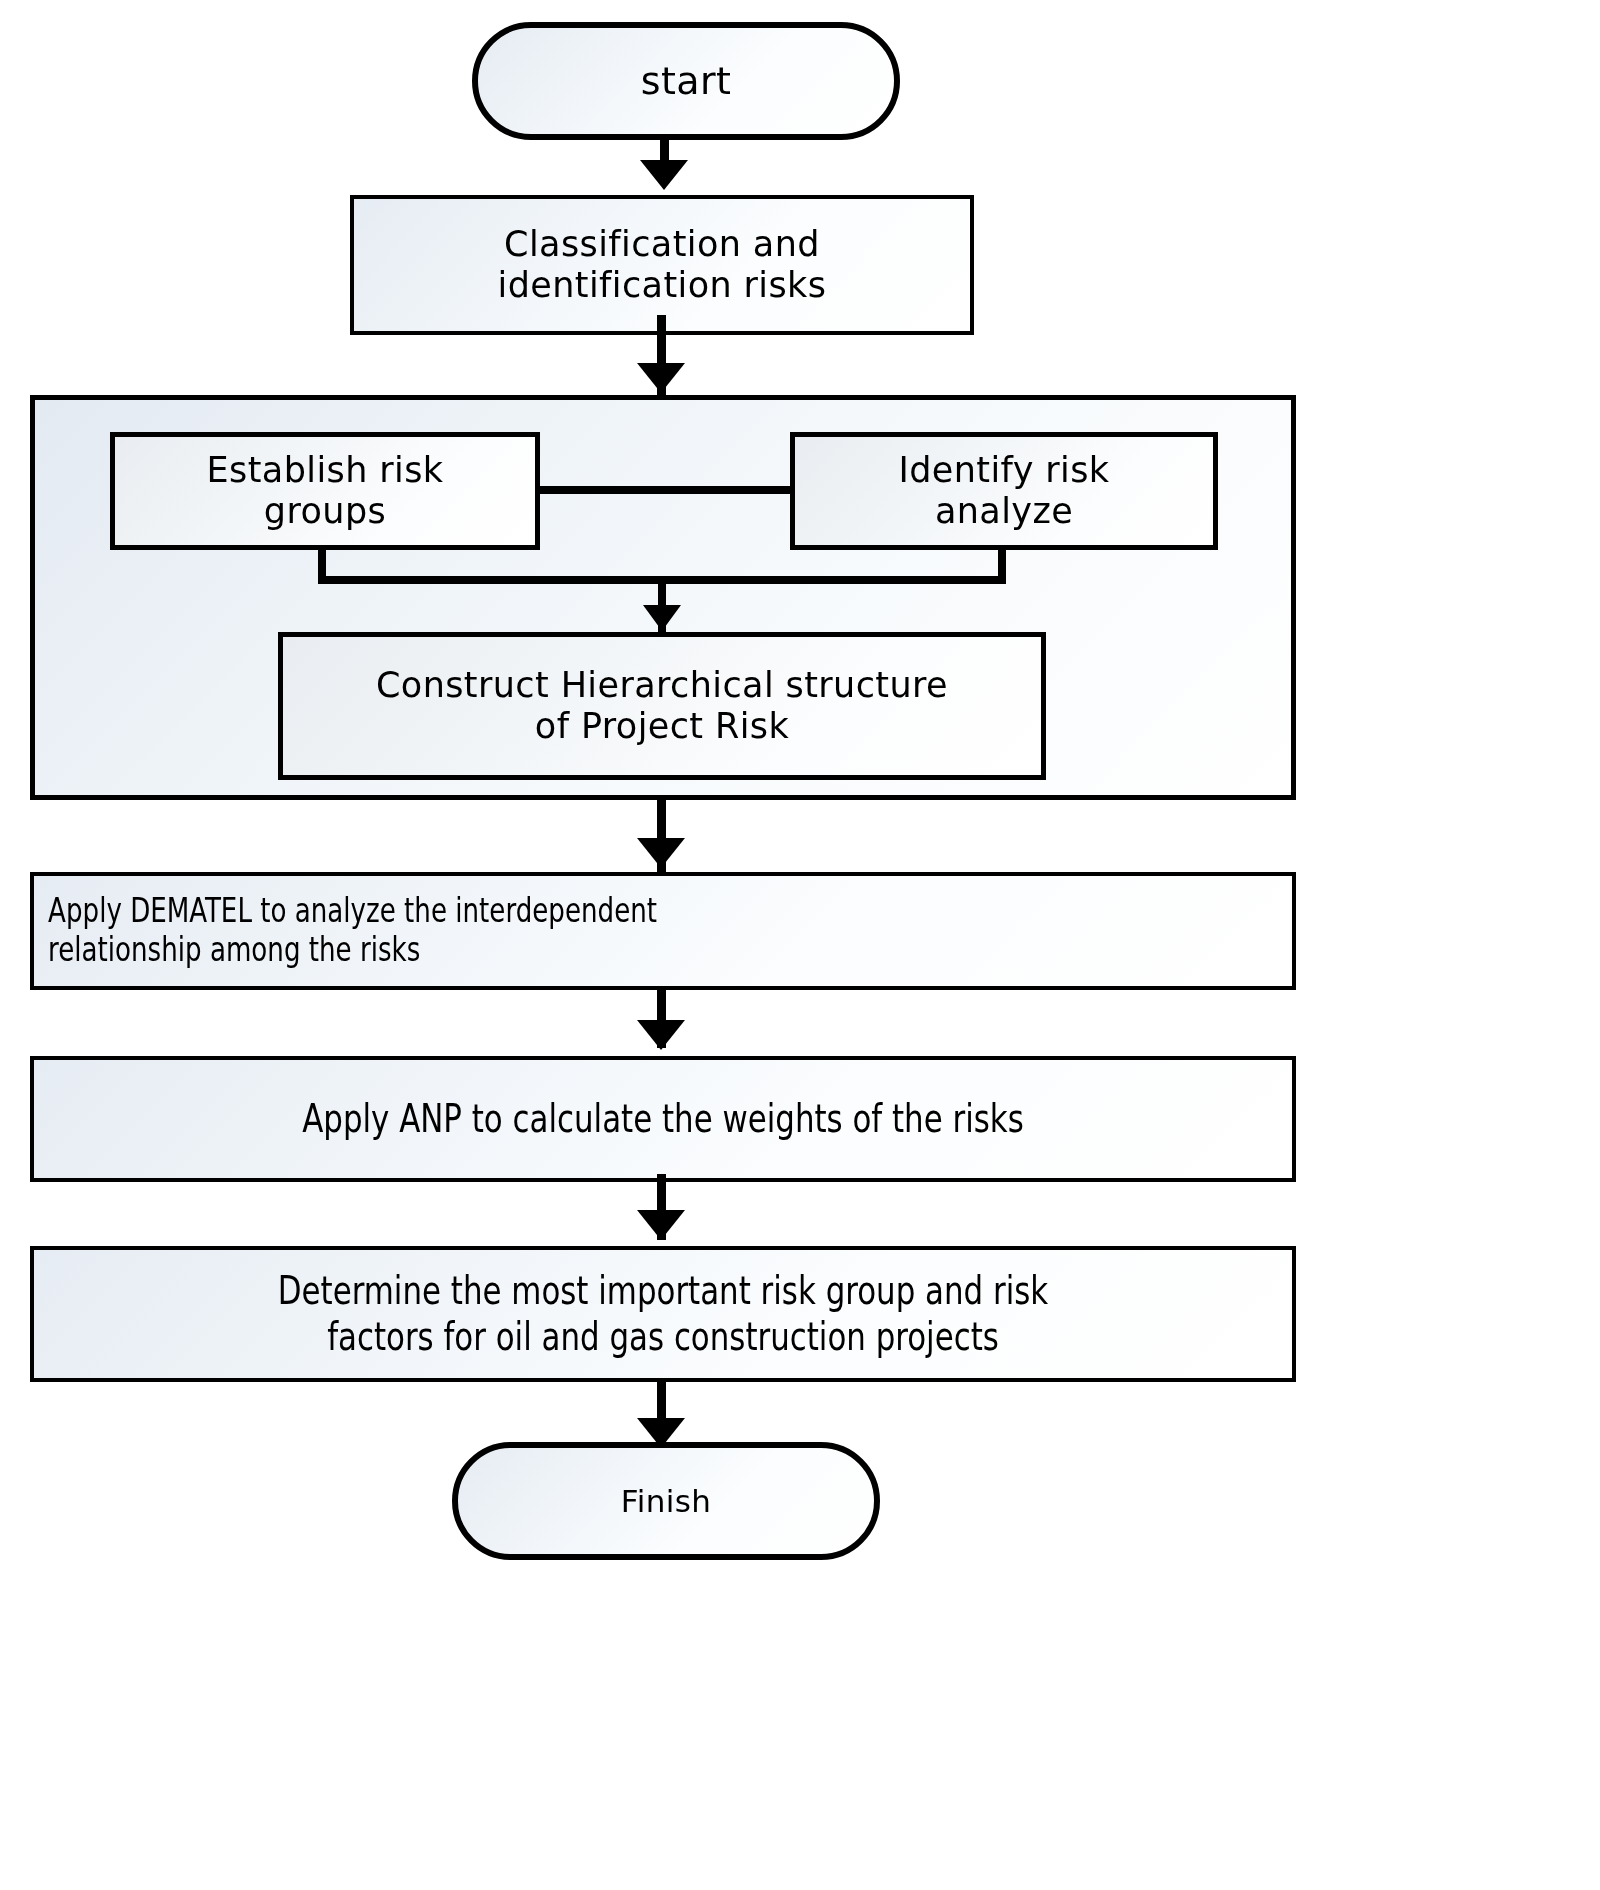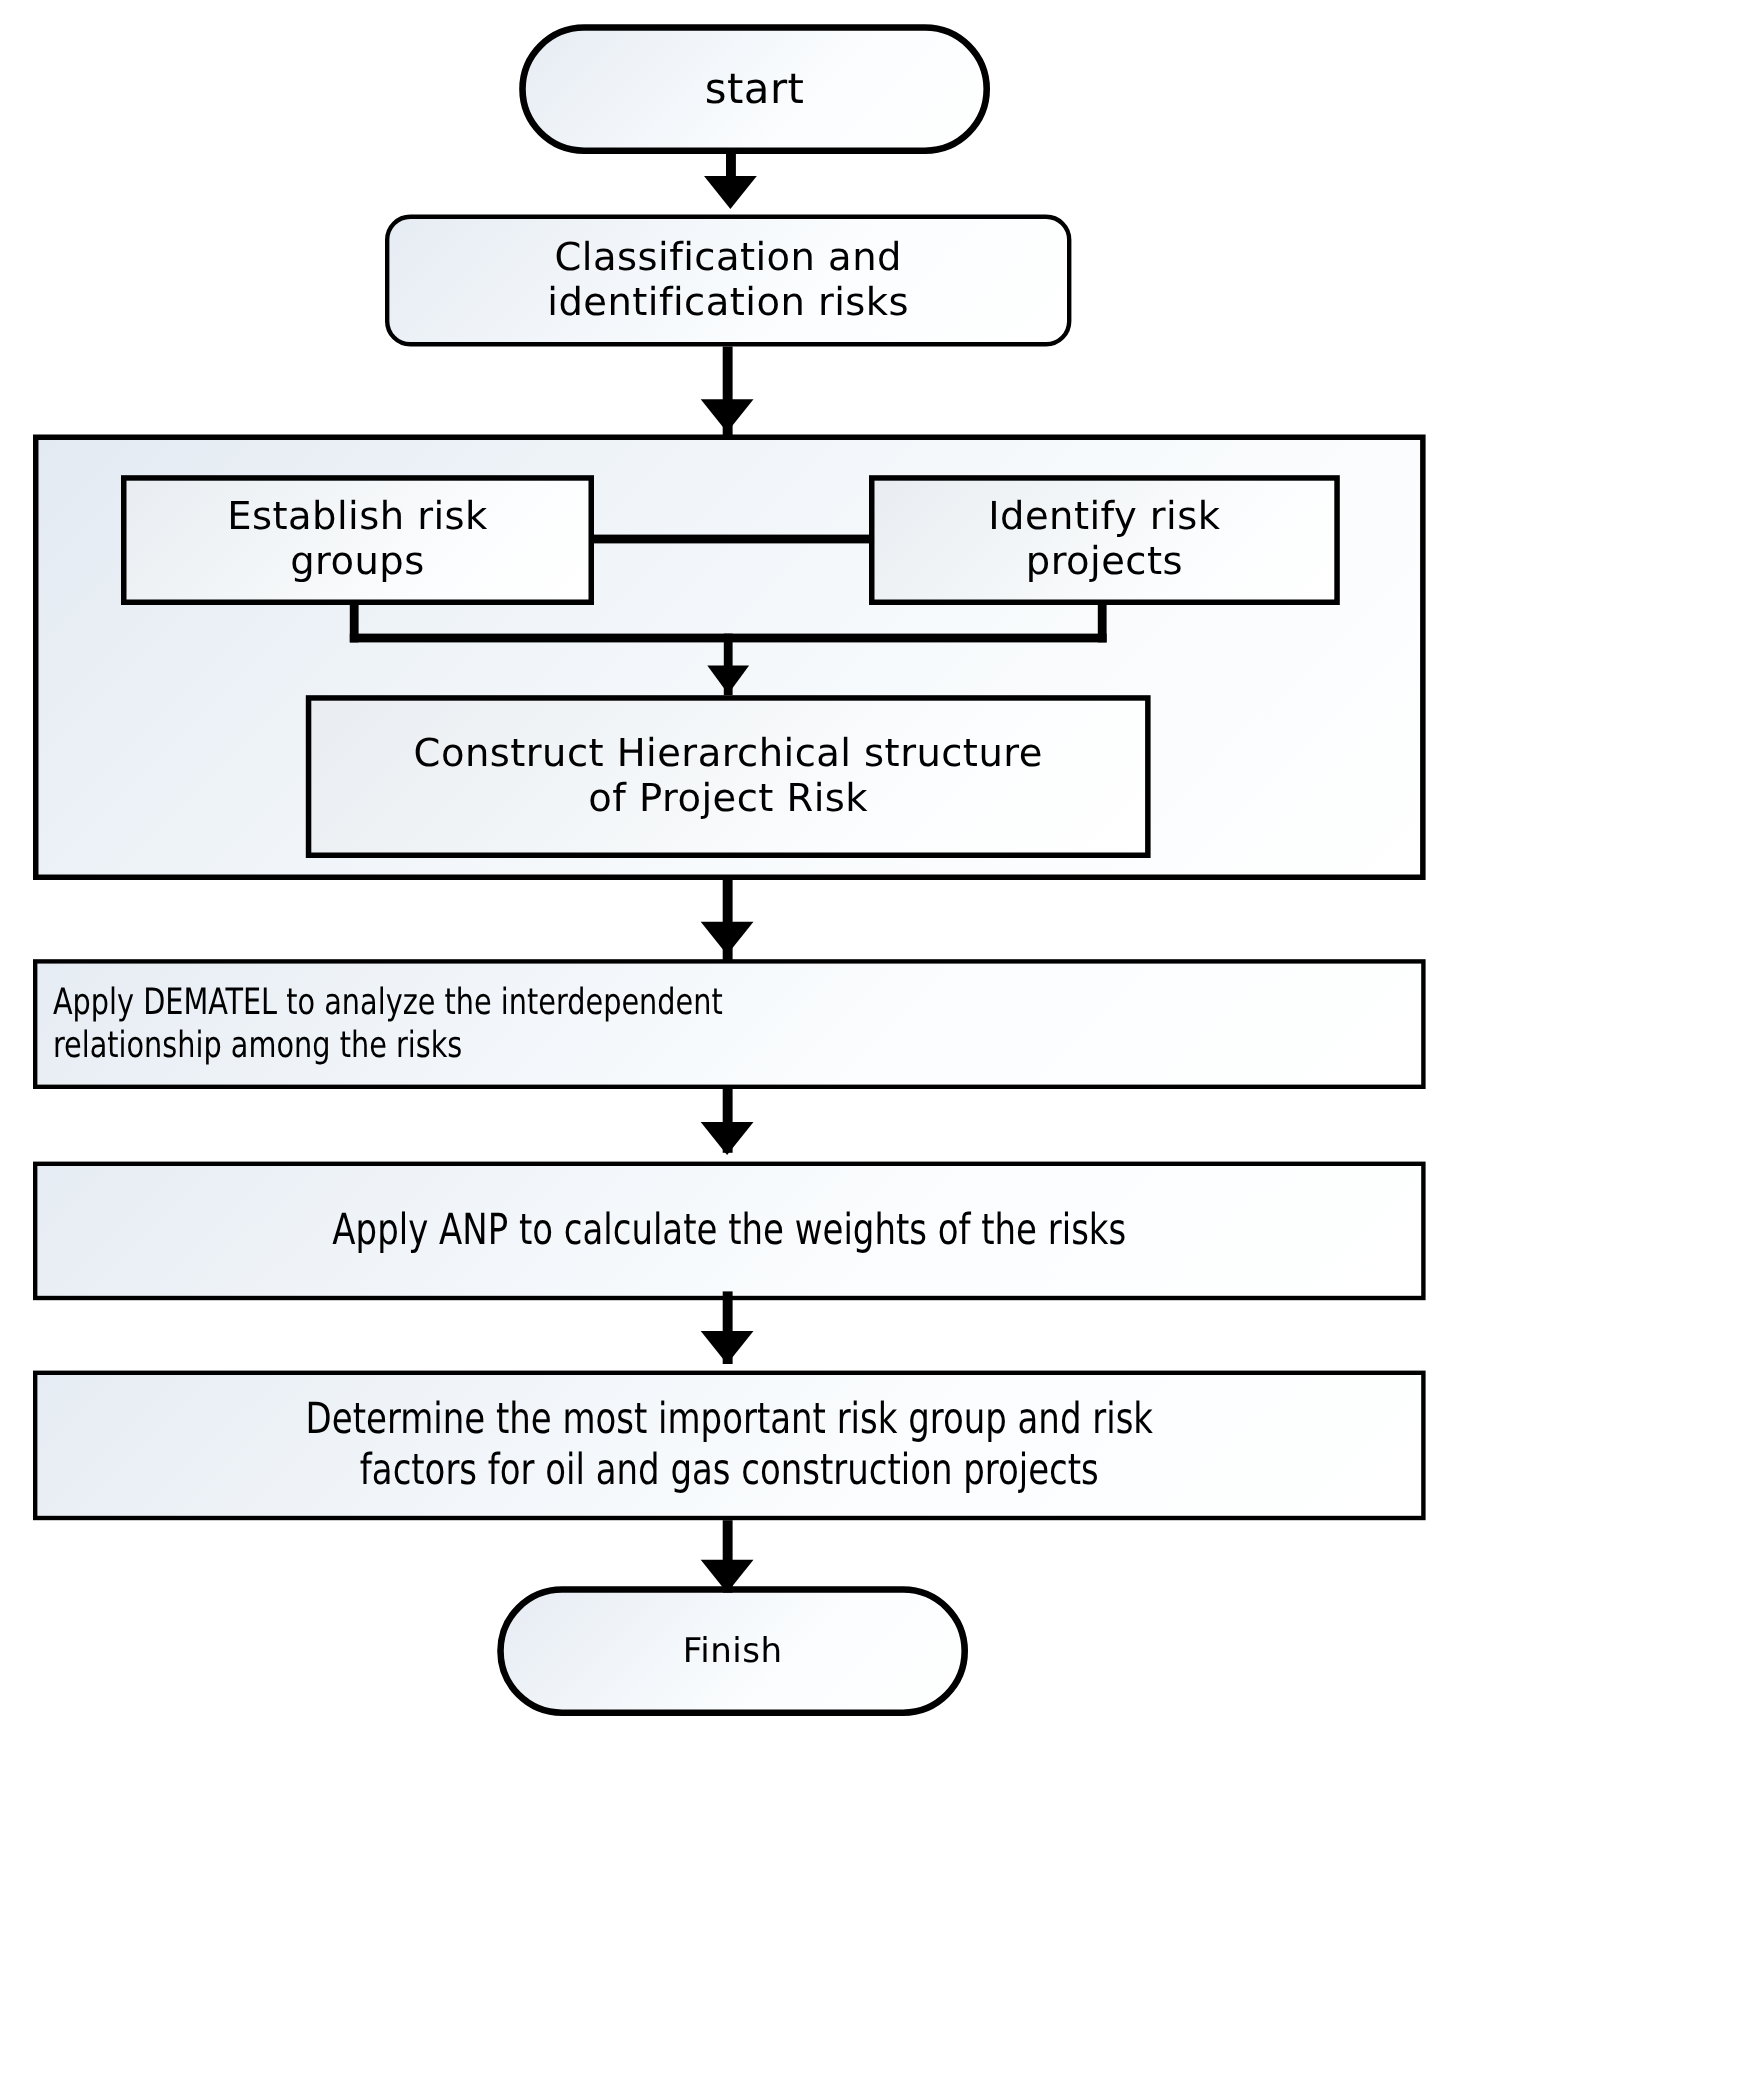--- a/index.html
+++ b/index.html
@@ -56,21 +56,21 @@
 
 <div id="stage">
 
   <div class="node terminator f-wide" style="left:472px;top:22px;width:428px;height:118px;font-size:38px;">
     <span class="txt">start</span>
   </div>
 
   <div class="vline" style="left:660px;top:140px;width:9px;height:42px;"></div>
   <div class="arrowhead" style="left:640px;top:160px;"></div>
 
-  <div class="node f-wide" style="left:350px;top:195px;width:624px;height:120px;font-size:35px;border-radius:23px;">
+  <div class="node f-wide" style="left:350px;top:195px;width:624px;height:140px;font-size:35px;">
     <span class="txt">
       <span>Classification and</span><br>
       <span>identification risks</span>
     </span>
   </div>
 
   <div class="vline" style="left:657px;top:315px;width:9px;height:82px;"></div>
   <div class="arrowhead" style="left:637px;top:363px;"></div>
 
   <div class="node group-box" style="left:30px;top:395px;width:1266px;height:405px;display:block;">
@@ -79,21 +79,21 @@
   <div class="node inner-box f-wide" style="left:110px;top:432px;width:430px;height:118px;font-size:35px;justify-content:center;">
     <span class="txt">
       <span>Establish risk</span><br>
       <span>groups</span>
     </span>
   </div>
 
   <div class="node inner-box f-wide" style="left:790px;top:432px;width:428px;height:118px;font-size:35px;">
     <span class="txt">
       <span>Identify risk</span><br>
-      <span>projects</span>
+      <span>analyze</span>
     </span>
   </div>
 
   <div class="hline" style="left:540px;top:486px;width:252px;height:8px;"></div>
 
   <div class="vline" style="left:318px;top:550px;width:8px;height:34px;"></div>
   <div class="vline" style="left:998px;top:550px;width:8px;height:34px;"></div>
   <div class="hline" style="left:318px;top:576px;width:688px;height:8px;"></div>
 
   <div class="vline" style="left:658px;top:576px;width:8px;height:56px;"></div>

